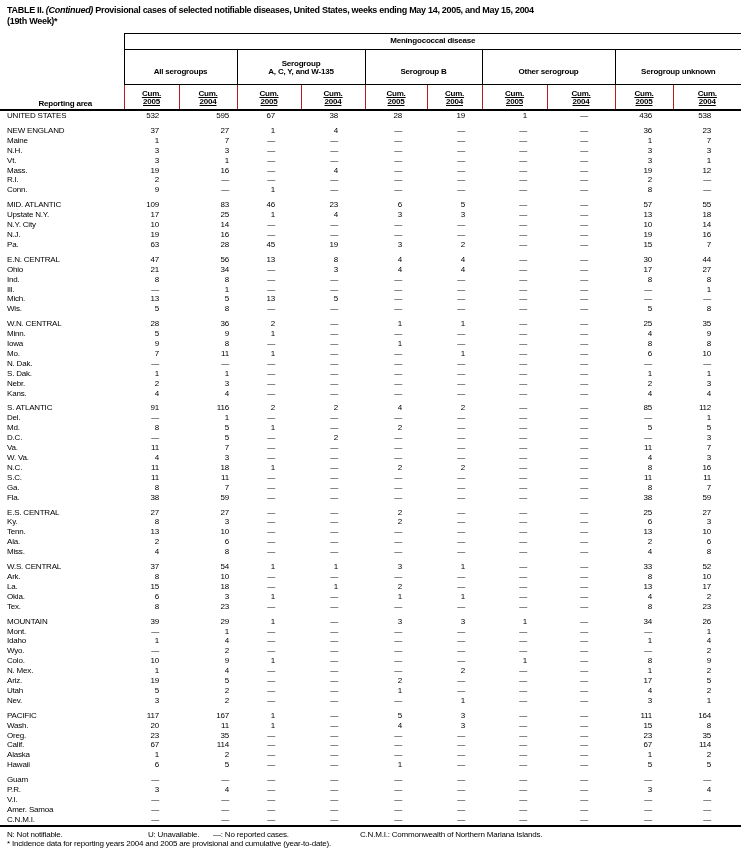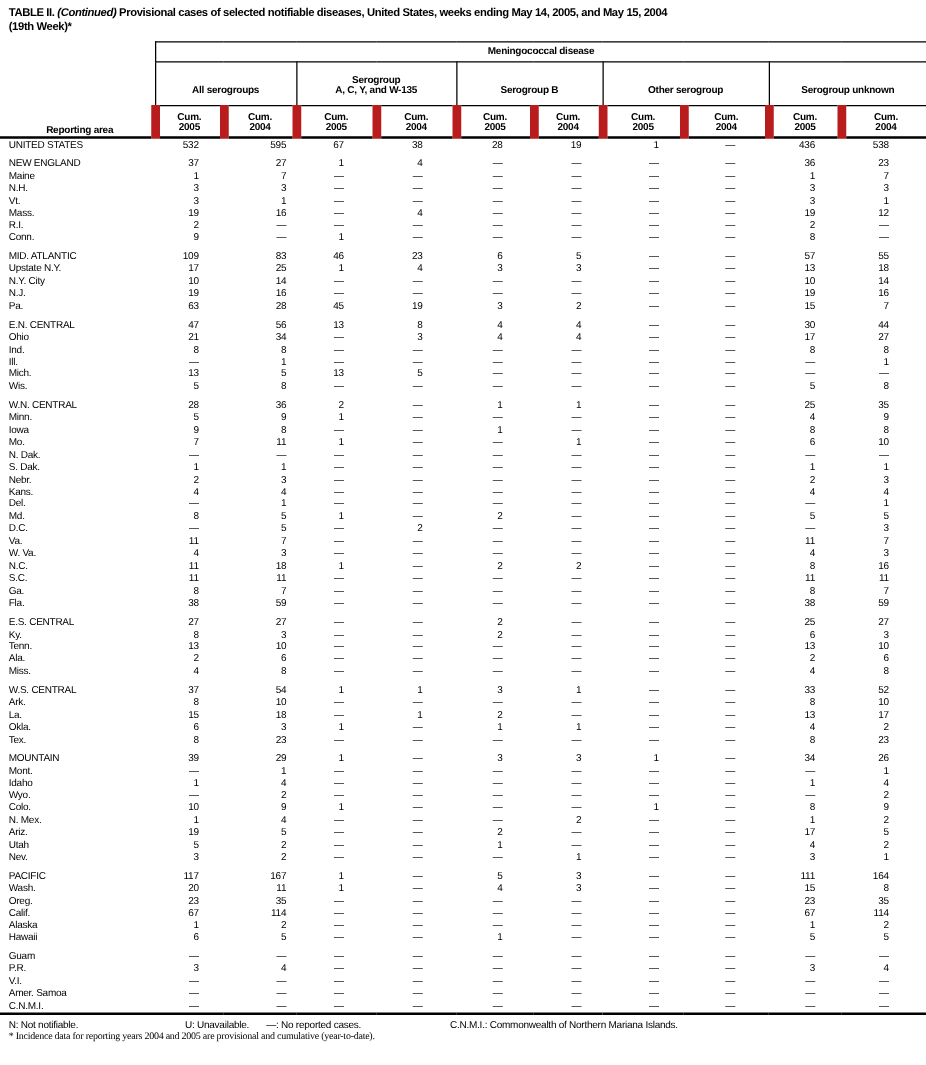--- a/index.html
+++ b/index.html
@@ -30,22 +30,22 @@
   td.disease {
     border-top:1px solid #000; border-bottom:1px solid #000; border-left:1px solid #000;
     height:13px; vertical-align:middle; padding:1px 0;margin-left:48px;
   }
   td.grp {
     border-bottom:1px solid #000; border-left:1px solid #000;
     height:27px; white-space:pre-line; padding-bottom:7px;
   }
   tr.r-cum td { border-bottom:2px solid #000; }
   td.cum {
-    border-left:7px solid #b91c1c; white-space:pre-line;
-    height:22px; padding-bottom:2px;
+    border-left:1px solid #b91c1c; white-space:pre-line;
+    height:22px; padding-bottom:2px;text-decoration:underline;
   }
   td.ralabel { text-align:center; padding-left:7px; font-size:8px; font-weight:bold; }
 
   tbody td {
     font-size:8px; line-height:9.9px; letter-spacing:-0.2px; white-space:nowrap;
   }
   tbody td.area { text-align:left; padding-left:7px; }
   tbody td.num  { text-align:right; }
   tbody tr.block-start td { padding-top:5px; }
 
@@ -60,21 +60,21 @@
   td.c9  { padding-right:21px; }
   td.c10 { padding-right:30px; }
 
   
   .foot { position:relative; margin-top:3px; height:30px; font-size:8px; letter-spacing:-0.2px; }
   .legend-item { position:absolute; top:0; white-space:nowrap; }
   .li-0 { left:7px; }
   .li-1 { left:108px;padding-left:40px; }
   .li-2 { left:213px; }
   .li-3 { left:360px; }
-  .note { position:absolute; top:9.5px; left:7px; white-space:nowrap;font-family:Liberation Serif, serif; }
+  .note { position:absolute; top:9.5px; left:7px; white-space:nowrap; }
 </style>
 </head>
 <body>
 
 <div class="page">
 
   <div class="title">
     <div><span>TABLE II.</span> <span class="it">(Continued)</span> <span>Provisional cases of selected notifiable diseases, United States, weeks ending May 14, 2005, and May 15, 2004</span></div>
     <div>(19th Week)*</div>
   </div>
@@ -476,20 +476,33 @@
           <td class="num c2">4</td>
           <td class="num c3">—</td>
           <td class="num c4">—</td>
           <td class="num c5">—</td>
           <td class="num c6">—</td>
           <td class="num c7">—</td>
           <td class="num c8">—</td>
           <td class="num c9">4</td>
           <td class="num c10">4</td>
         </tr>
+        <tr class="block-start">
+          <td class="area">S. ATLANTIC</td>
+          <td class="num c1">91</td>
+          <td class="num c2">116</td>
+          <td class="num c3">2</td>
+          <td class="num c4">2</td>
+          <td class="num c5">4</td>
+          <td class="num c6">2</td>
+          <td class="num c7">—</td>
+          <td class="num c8">—</td>
+          <td class="num c9">85</td>
+          <td class="num c10">112</td>
+        </tr>
         <tr>
           <td class="area">Del.</td>
           <td class="num c1">—</td>
           <td class="num c2">1</td>
           <td class="num c3">—</td>
           <td class="num c4">—</td>
           <td class="num c5">—</td>
           <td class="num c6">—</td>
           <td class="num c7">—</td>
           <td class="num c8">—</td>

